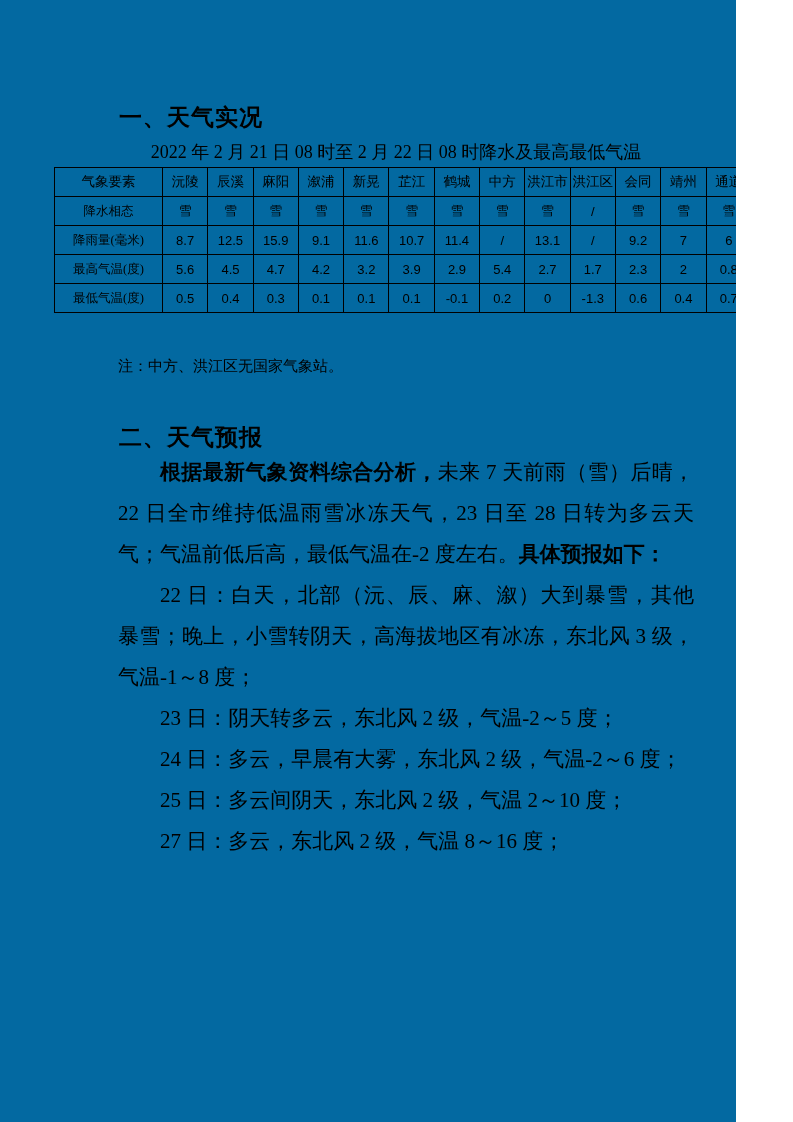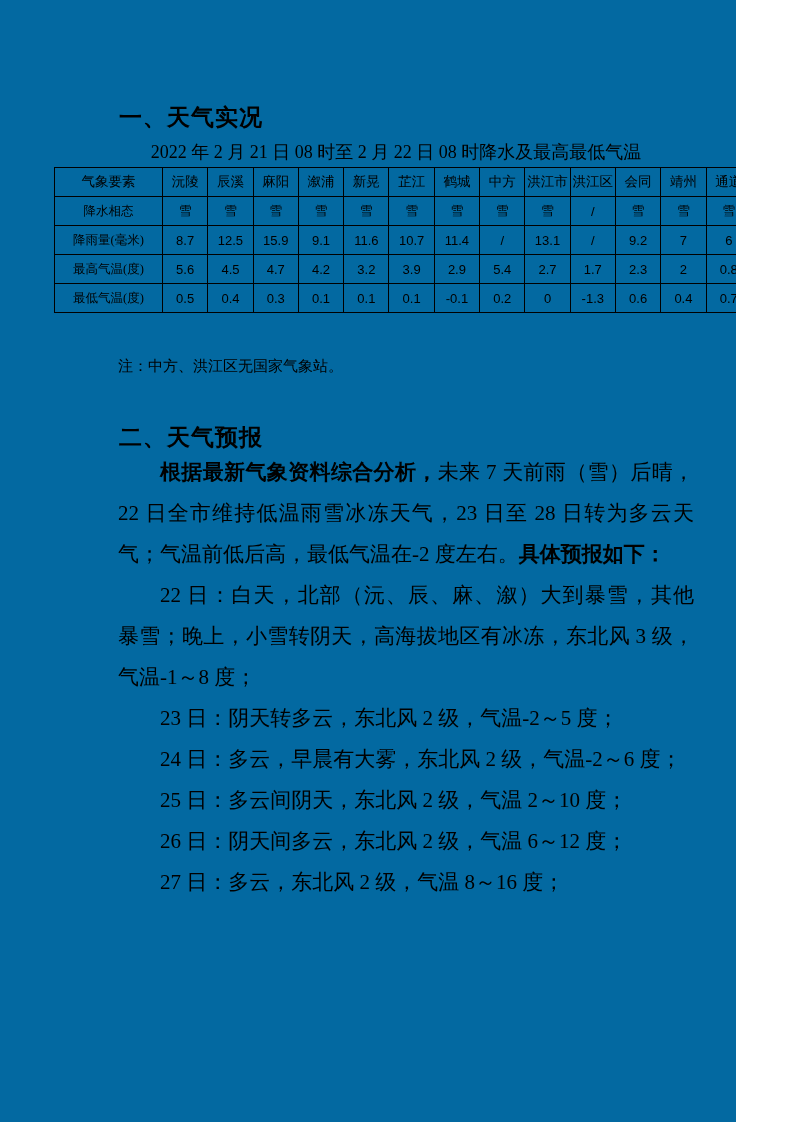--- a/index.html
+++ b/index.html
@@ -166,17 +166,16 @@
   <div class="body-text" id="forecast-paragraphs">
       <div class="line stretch indent"><b>根据最新气象资料综合分析，</b><span>未来 7 天前雨（雪）后晴，</span></div>
       <div class="line stretch"><span>22 日全市维持低温雨雪冰冻天气，23 日至 28 日转为多云天</span></div>
       <div class="line"><span>气；气温前低后高，最低气温在-2 度左右。</span><b>具体预报如下：</b></div>
       <div class="line stretch indent"><span>22 日：白天，北部（沅、辰、麻、溆）大到暴雪，其他</span></div>
       <div class="line stretch"><span>暴雪；晚上，小雪转阴天，高海拔地区有冰冻，东北风 3 级，</span></div>
       <div class="line"><span>气温-1～8 度；</span></div>
       <div class="line indent"><span>23 日：阴天转多云，东北风 2 级，气温-2～5 度；</span></div>
       <div class="line indent"><span>24 日：多云，早晨有大雾，东北风 2 级，气温-2～6 度；</span></div>
       <div class="line indent"><span>25 日：多云间阴天，东北风 2 级，气温 2～10 度；</span></div>
-      <div class="line indent"><span>26 日：阴天间多云，东北风 2 级，气温 6～12 度；</span></div>
       <div class="line indent"><span>27 日：多云，东北风 2 级，气温 8～16 度；</span></div>
     </div>
 
 </div>
 
 </body></html>

